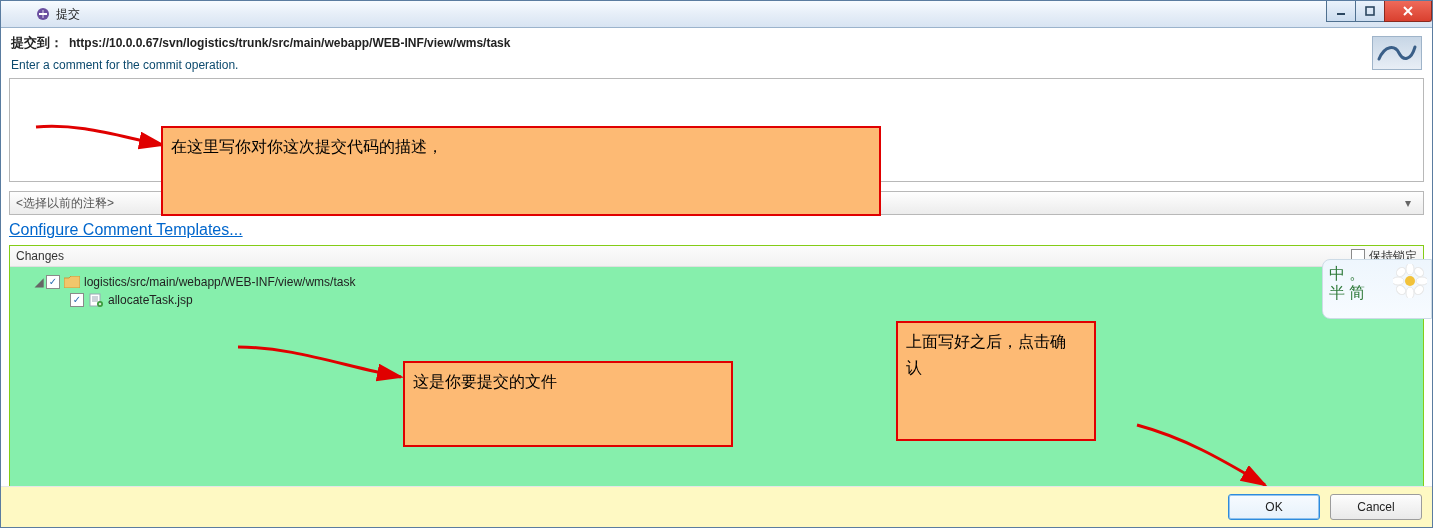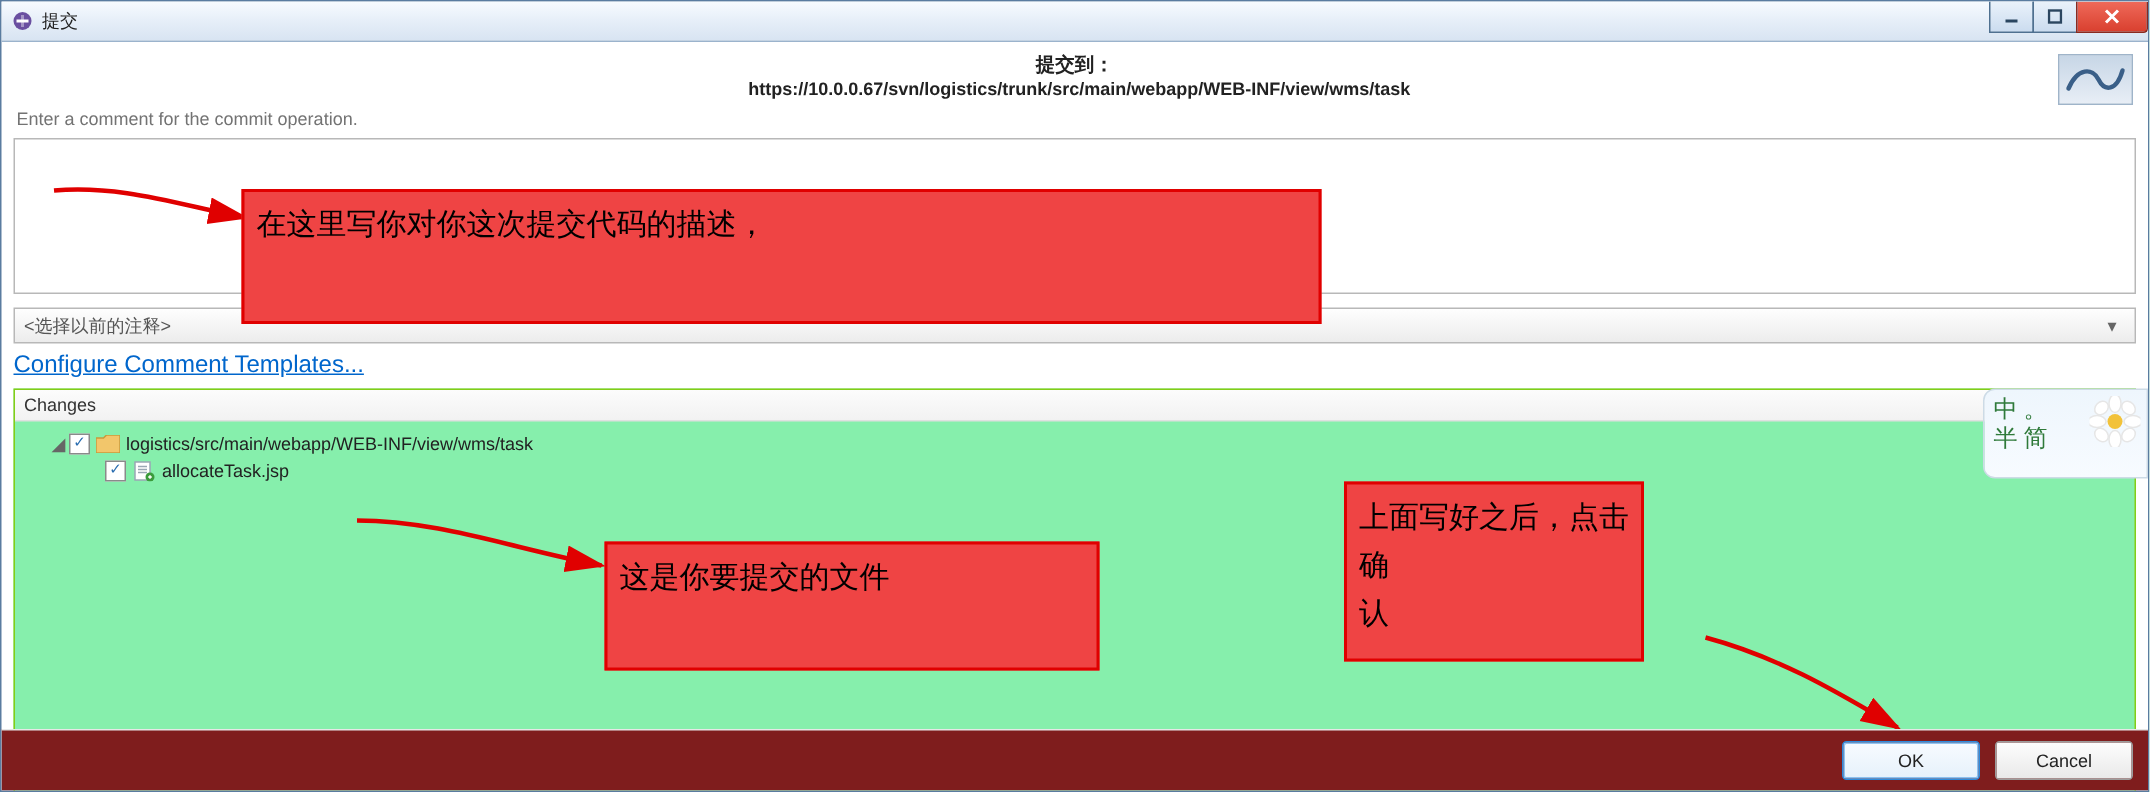--- a/index.html
+++ b/index.html
@@ -1,30 +1,30 @@
 <!DOCTYPE html>
 <html><head>
 <meta charset="utf-8">
 <style>
   html,body{margin:0;padding:0;font-family:"Microsoft YaHei","Segoe UI",Tahoma,sans-serif;font-size:12px;color:#222;background:#fff;}
   .window{width:1433px;height:528px;position:relative;box-sizing:border-box;border:1px solid #5a7ca0;background:#fff;overflow:hidden;}
   
-  .titlebar{height:26px;background:linear-gradient(#f7fbff,#e6eef8,#d8e4f2);border-bottom:1px solid #9bb3cc;display:flex;align-items:center;position:relative;}
+  .titlebar{height:26px;background:linear-gradient(#f7fbff,#e6eef8,#d8e4f2);border-bottom:1px solid #9bb3cc;display:flex;align-items:center;position:relative;padding-left:28px;}
   .titlebar .app-icon{width:16px;height:16px;margin:0 5px 0 6px;display:flex;align-items:center;justify-content:center;}
   .titlebar .title{flex:1;padding-left:0;padding-top:1px;}
   .win-ctrls{position:absolute;right:0;top:0;display:flex;}
   .win-btn{width:28px;height:20px;border:1px solid #4f7090;border-top:none;background:linear-gradient(#eaf2fb,#cbdcef);display:flex;align-items:center;justify-content:center;margin-left:-1px;}
   .win-btn.close{background:linear-gradient(#ef6a5a,#d9402f);border-color:#8a2a1f;width:46px;border-top-right-radius:0;border-bottom-right-radius:3px;}
   .win-btn svg{display:block;}
   
   .headerpane{padding:6px 10px 6px 10px;position:relative;}
-  .header-row{display:flex;align-items:center;font-weight:bold;flex-direction:column;}
+  .header-row{display:flex;align-items:center;font-weight:bold;}
   .header-row .lbl{font-size:13px;}
   .header-row .url{font-size:12px;font-weight:bold;margin-left:6px;}
-  .subhint{margin-top:6px;color:#737373;font-size:12px;}
+  .subhint{margin-top:6px;color:#0c4a6e;font-size:12px;}
   .brand{position:absolute;right:10px;top:8px;width:48px;height:32px;background:linear-gradient(#c7d6e6,#e8eef6);border:1px solid #9fb4c9;display:flex;align-items:center;justify-content:center;}
   
   .body{padding:0 8px 0 8px;border-radius:24px;}
   .comment-box{border:1px solid #b8b8b8;height:104px;width:100%;box-sizing:border-box;resize:none;padding:3px 4px;font-family:inherit;font-size:12px;outline:none;}
   .prev-combo{margin-top:6px;height:22px;border:1px solid #b8b8b8;background:linear-gradient(#fefefe,#ececec);display:flex;align-items:center;padding:0 6px;position:relative;}
   .prev-combo .txt{color:#555;flex:1;}
   .prev-combo .dd{width:18px;text-align:center;color:#666;}
   .link-row{margin-top:6px;}
   .link-row a{color:#0066cc;text-decoration:underline;font-size:16px;}
   
@@ -37,24 +37,24 @@
   .tree-row{display:flex;align-items:center;height:18px;}
   .tree-row.indent1{padding-left:18px;}
   .tree-row.indent2{padding-left:54px;}
   .twisty{width:10px;height:10px;margin-right:2px;display:inline-flex;align-items:center;justify-content:center;color:#666;}
   .cb{width:12px;height:12px;border:1px solid #8a8a8a;background:#fff;margin-right:4px;display:inline-flex;align-items:center;justify-content:center;}
   .cb.checked:after{content:"✓";font-size:10px;color:#2a6db0;line-height:10px;}
   .ficon{width:16px;height:14px;margin-right:4px;display:inline-flex;align-items:center;justify-content:center;}
   .ficon.folder svg{display:block;}
   .ficon.file svg{display:block;}
   
-  .anno{position:absolute;border:2px solid #e00000;background:#ef4444;padding:6px 8px;color:#000;font-size:20px;font-family:"SimSun","宋体",serif;line-height:1.6;box-sizing:border-box;}
+  .anno{position:absolute;border:2px solid #e00000;background:#fdba74;padding:6px 8px;color:#000;font-size:16px;font-family:"SimSun","宋体",serif;line-height:1.6;box-sizing:border-box;}
   .arrow{position:absolute;pointer-events:none;}
   
-  .btnbar{position:absolute;left:0;right:0;bottom:0;height:40px;display:flex;align-items:center;justify-content:flex-end;padding:0 10px;gap:10px;background:#7f1d1d;border-top:1px solid #e7e7e7;}
+  .btnbar{position:absolute;left:0;right:0;bottom:0;height:40px;display:flex;align-items:center;justify-content:flex-end;padding:0 10px;gap:10px;background:#fef9c3;border-top:1px solid #e7e7e7;}
   .btn{width:90px;height:24px;border:1px solid #9c9c9c;background:linear-gradient(#fdfdfd,#e9e9e9);border-radius:3px;display:flex;align-items:center;justify-content:center;font-size:12px;color:#222;}
   .btn.primary{border-color:#2e8bdc;box-shadow:0 0 0 1px rgba(80,160,230,.6) inset;background:linear-gradient(#f7fbff,#e6f1fb);}
   
   .ime{position:absolute;right:0;top:258px;width:110px;height:60px;border:1px solid #cddbe6;background:linear-gradient(#eef6fd,#f7fbff);border-top-left-radius:8px;border-bottom-left-radius:8px;padding:4px 6px;box-sizing:border-box;font-family:"KaiTi","楷体",serif;color:#2f7a3a;font-size:16px;line-height:1.2;overflow:hidden;}
   .ime .flower{position:absolute;right:4px;top:4px;}
 </style>
 </head>
 <body>
 
 <div class="window">

